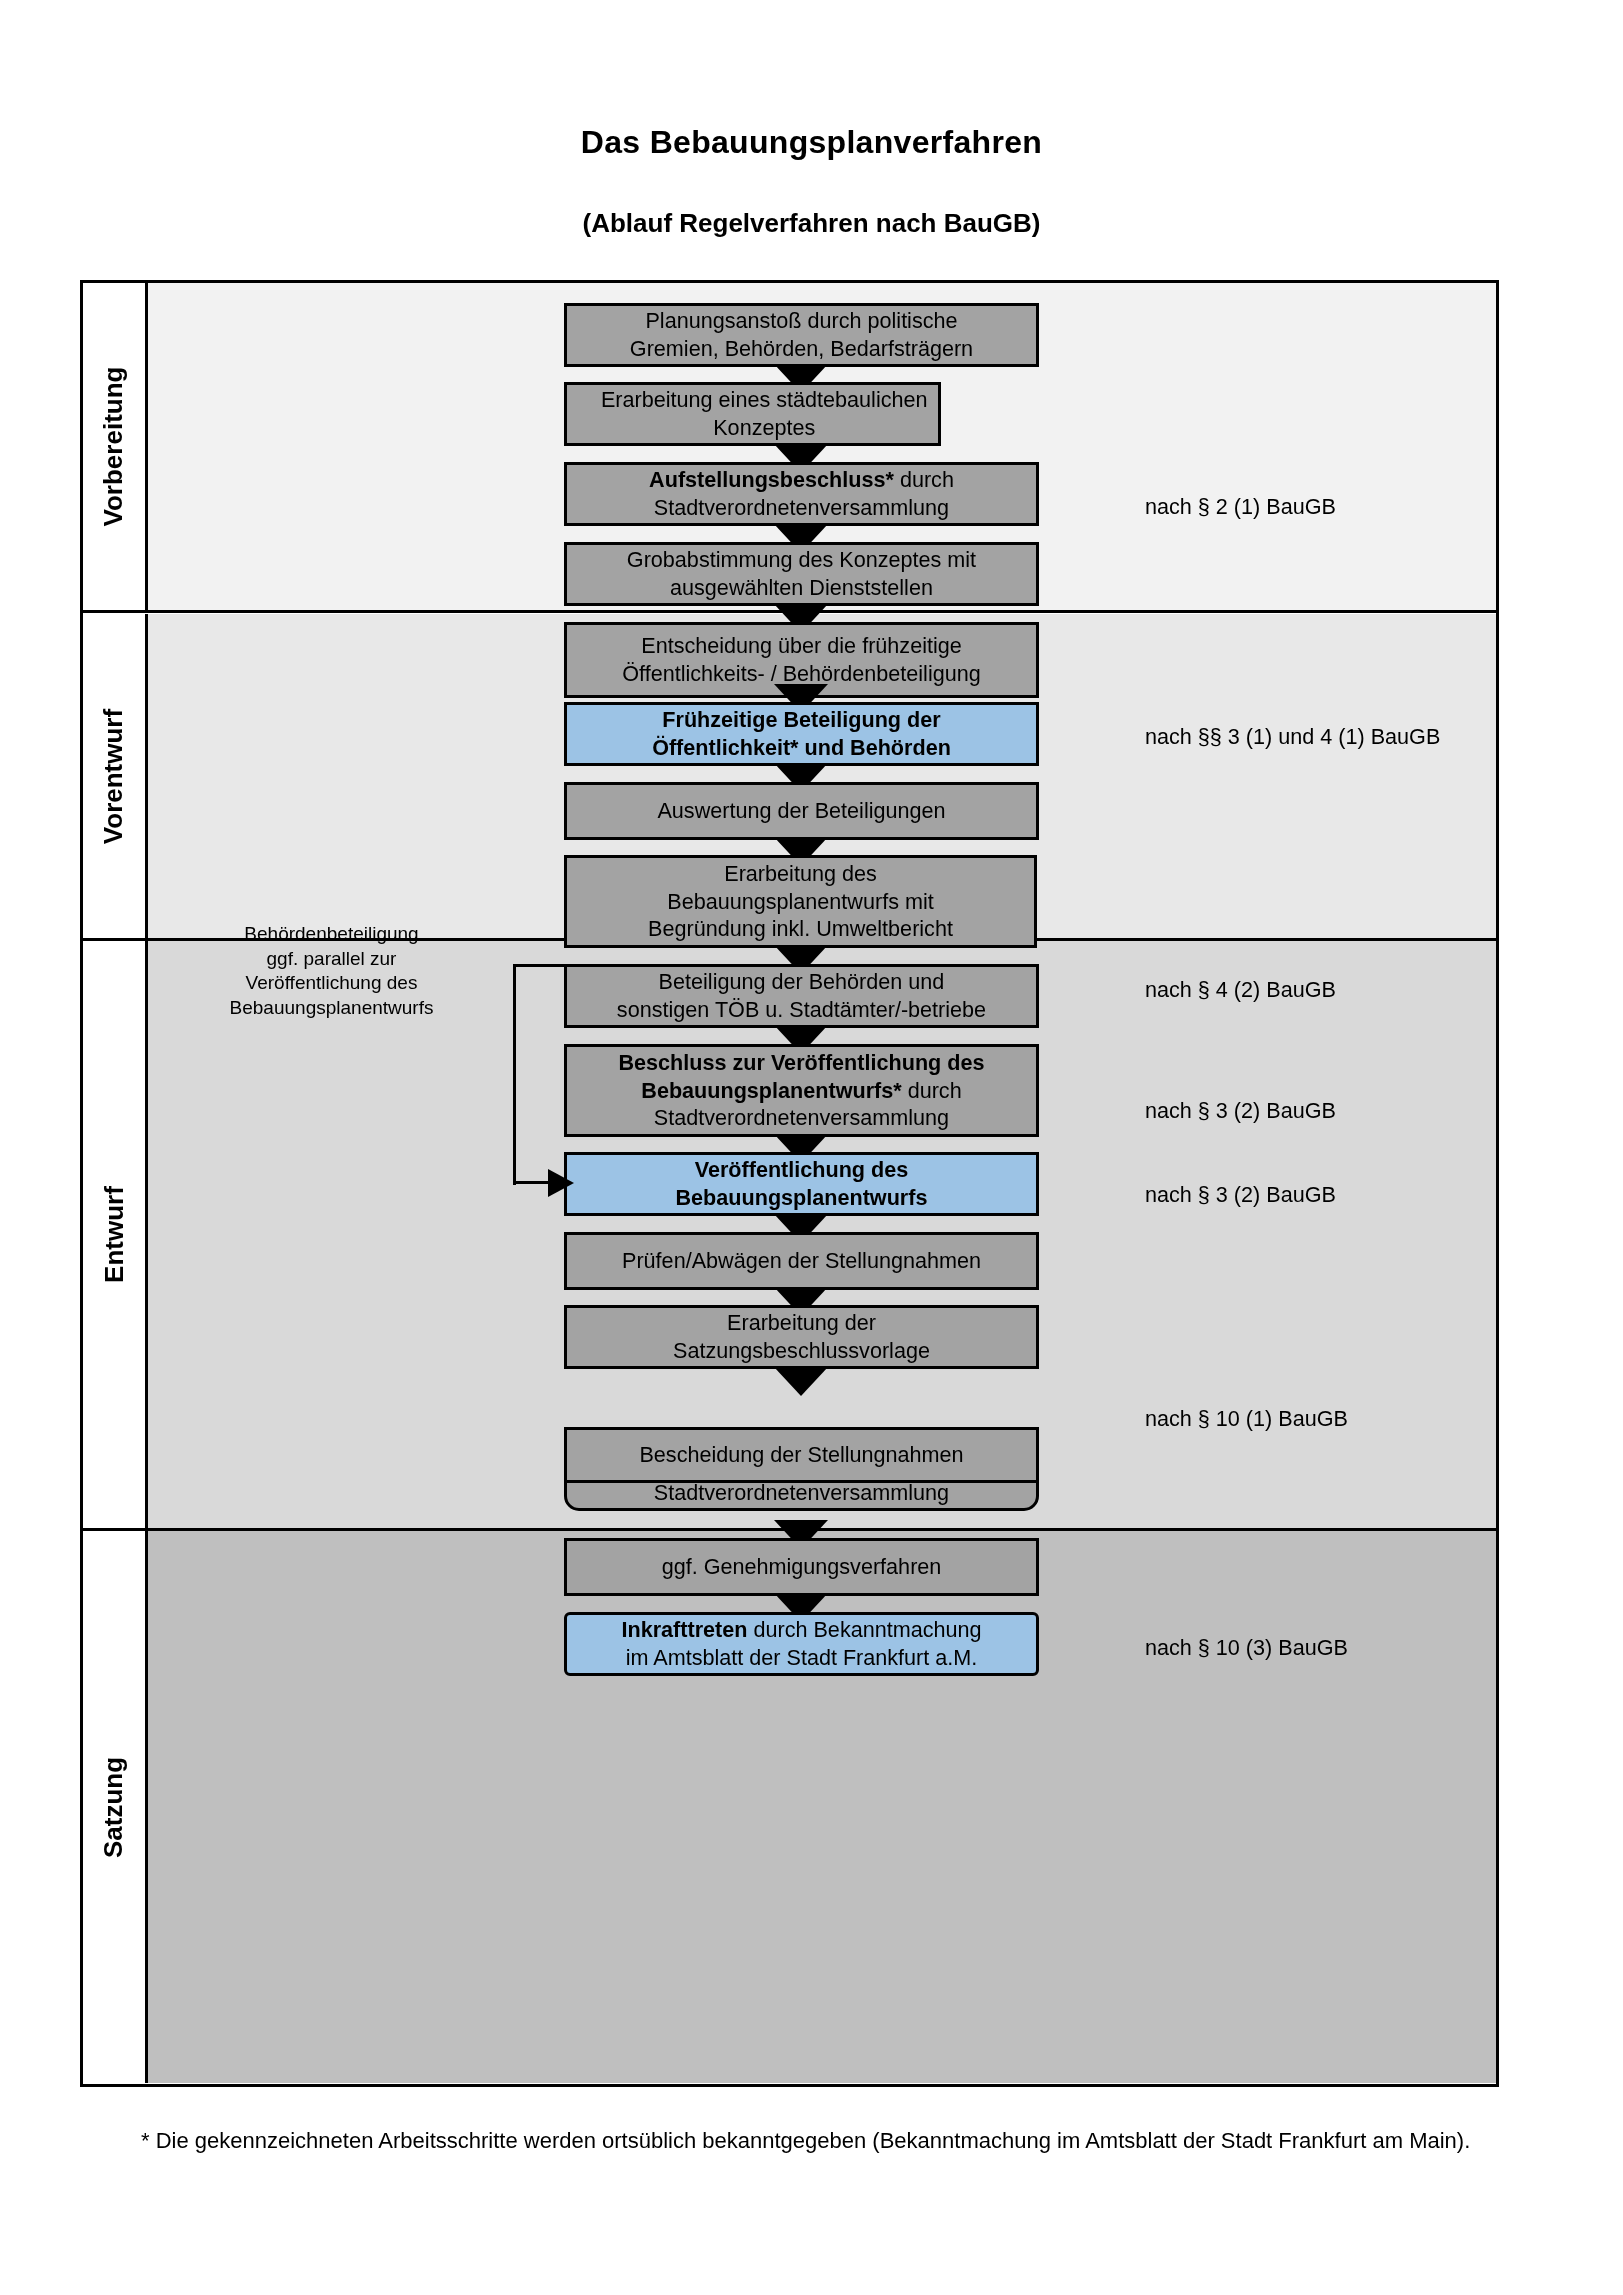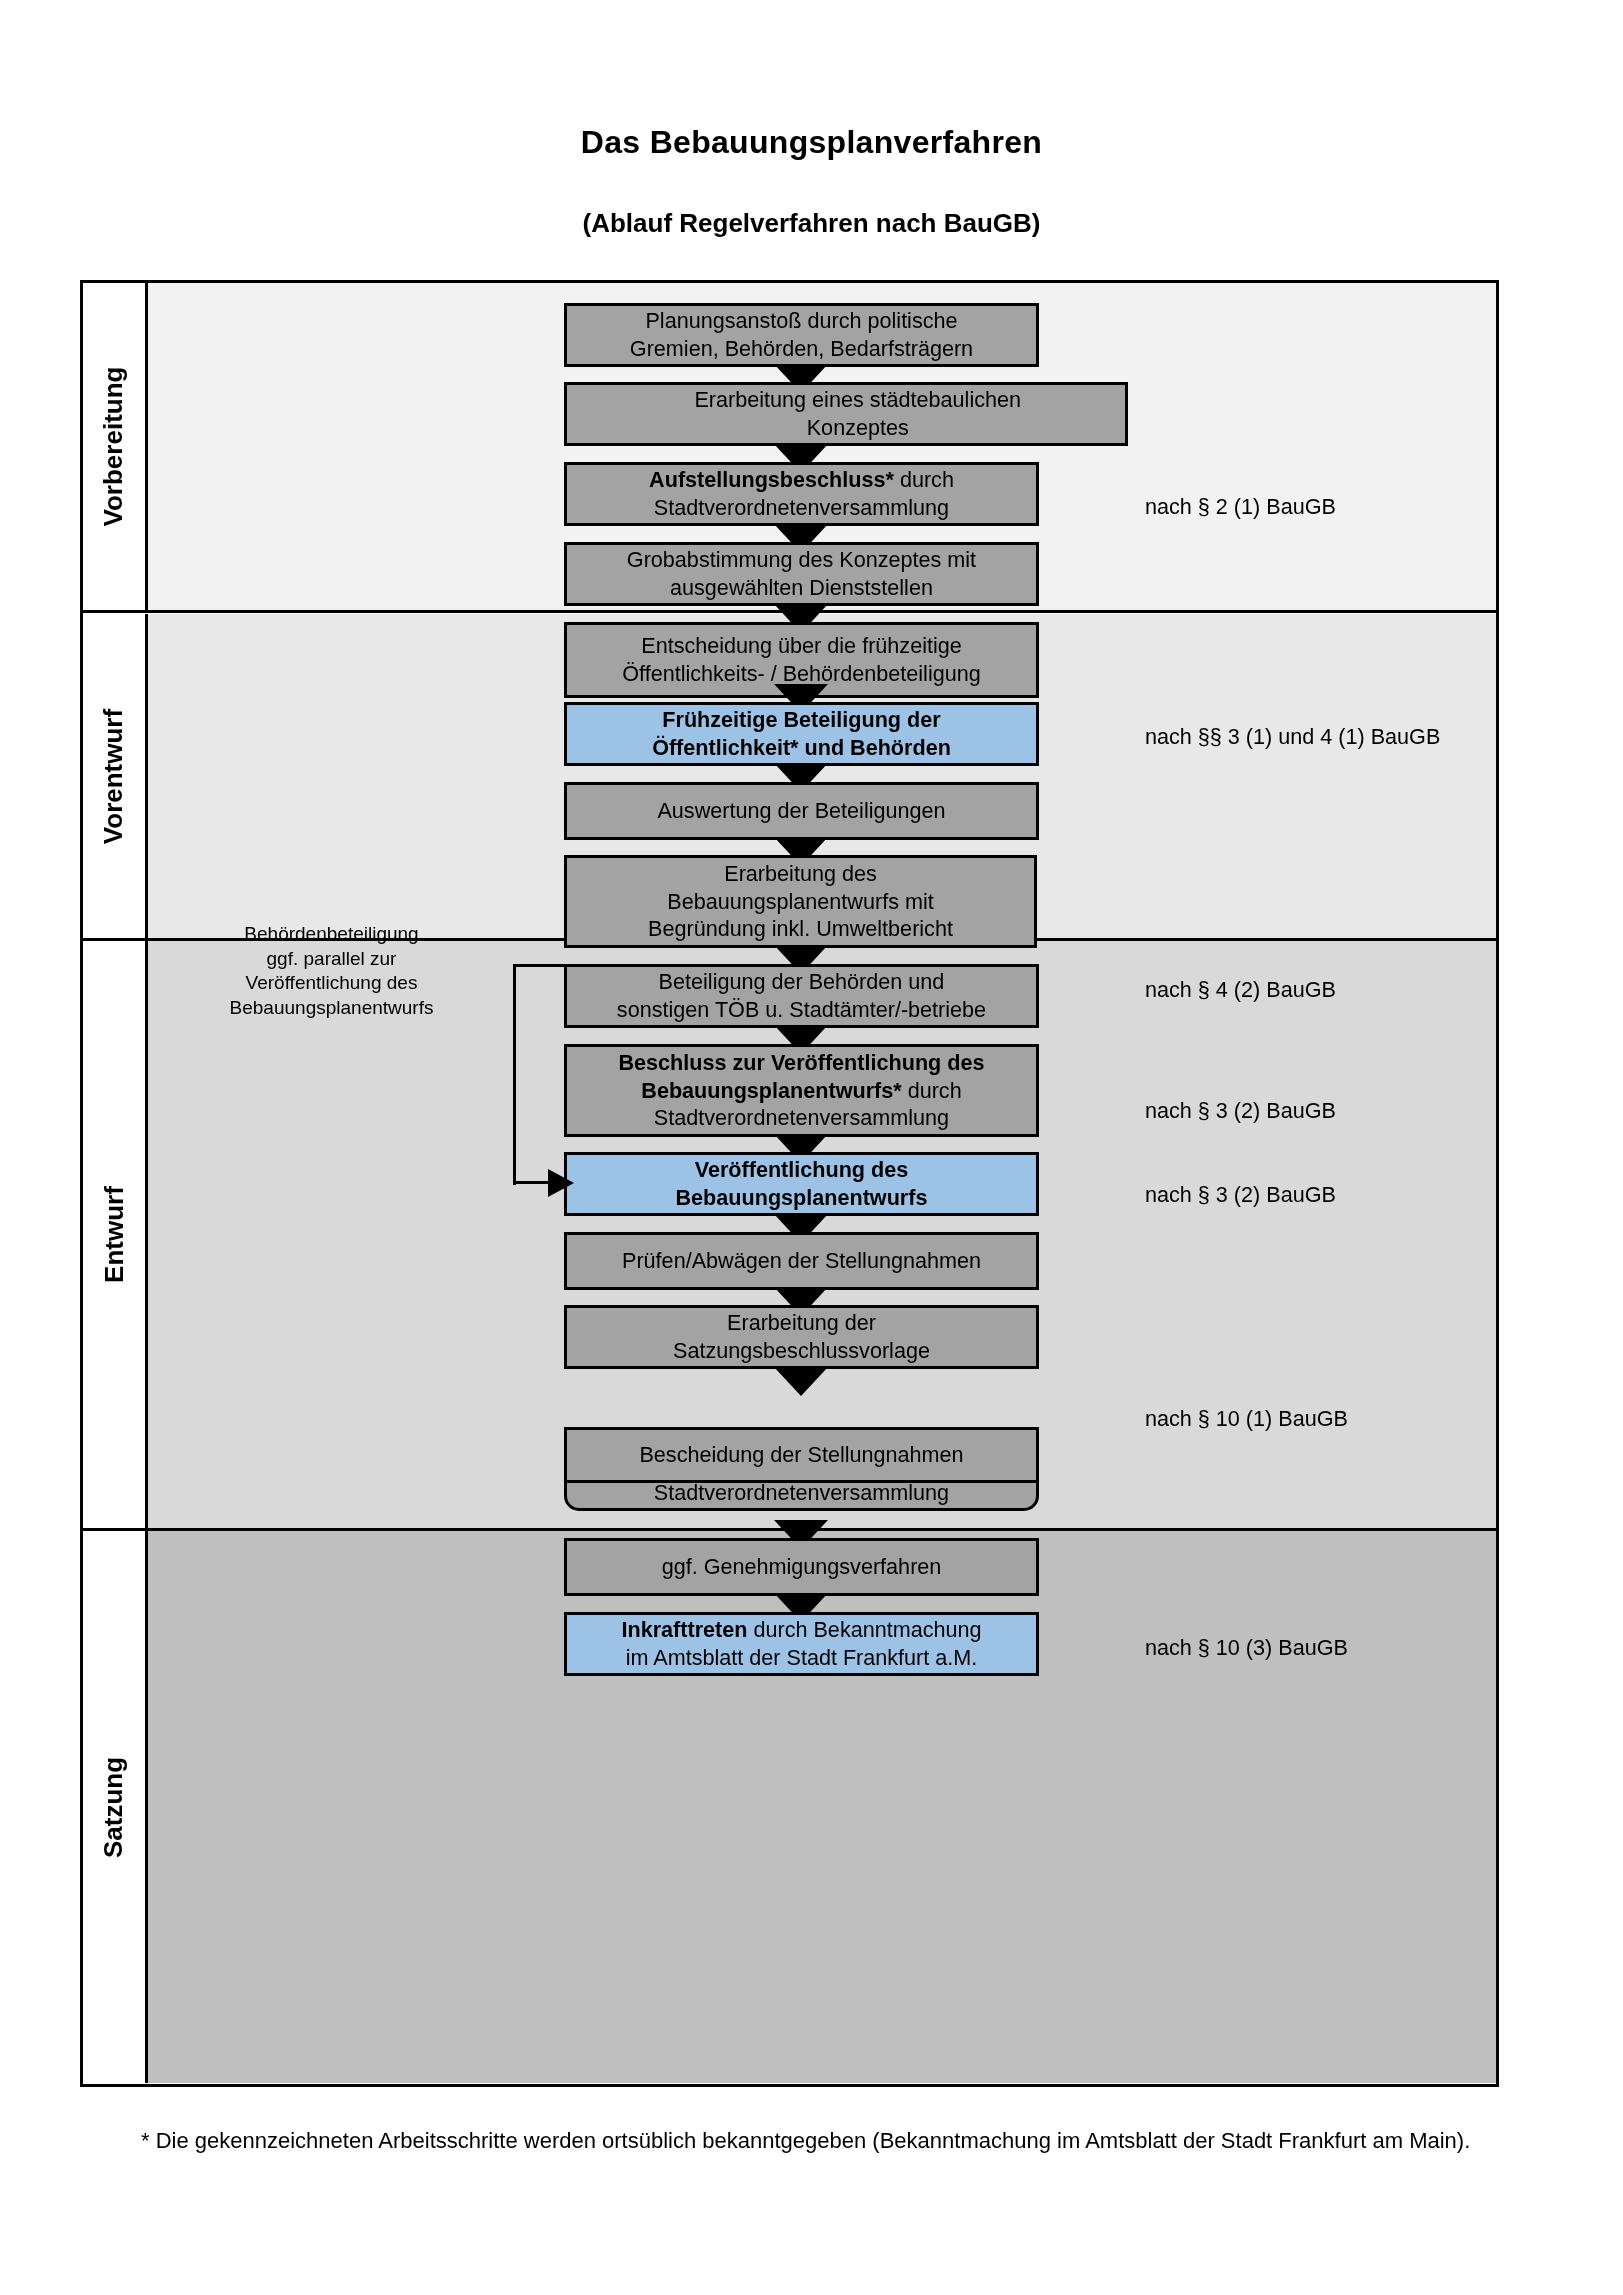--- a/index.html
+++ b/index.html
@@ -142,21 +142,21 @@
   </div>
 
   <div class="box" style="left:481px;top:19.6px;width:475px;height:64px;">
     <div>
       <span>Planungsanstoß durch politische</span><br>
       <span>Gremien, Behörden, Bedarfsträgern</span>
     </div>
   </div>
   <div class="arrow" style="left:691px;top:81px;"></div>
 
-  <div class="box" style="left:481px;top:99px;width:564px;height:64px;padding-left:30px;">
+  <div class="box" style="left:481px;top:99px;width:377px;height:64px;padding-left:30px;">
     <div>
       <span>Erarbeitung eines städtebaulichen</span><br>
       <span>Konzeptes</span>
     </div>
   </div>
   <div class="arrow" style="left:691px;top:161px;"></div>
 
   <div class="box" style="left:481px;top:179px;width:475px;height:64px;">
     <div>
       <b>Aufstellungsbeschluss*</b><span> durch</span><br>
@@ -252,21 +252,21 @@
   <div class="box" style="left:481px;top:1144px;width:475px;height:56px;">
     <div><span>Bescheidung der Stellungnahmen</span></div>
   </div>
   <div class="arrow" style="left:691px;top:1237px;"></div>
 
   <div class="box" style="left:481px;top:1255px;width:475px;height:58px;">
     <div><span>ggf. Genehmigungsverfahren</span></div>
   </div>
   <div class="arrow" style="left:691px;top:1310px;"></div>
 
-  <div class="box blue" style="left:481px;top:1329px;width:475px;height:64px;">
+  <div class="box blue" style="left:481px;top:1329px;width:475px;height:64px;border-radius:6px;">
     <div>
       <b>Inkrafttreten</b><span> durch Bekanntmachung</span><br>
       <span>im Amtsblatt der Stadt Frankfurt a.M.</span>
     </div>
   </div>
 
   <div class="br-h-top" style="left:430px;top:681px;width:52px;"></div>
   <div class="br-v" style="left:430px;top:681px;height:221px;"></div>
   <div class="br-h-bot" style="left:430px;top:898px;width:39px;"></div>
   <div class="br-head" style="left:465px;top:886px;"></div>

